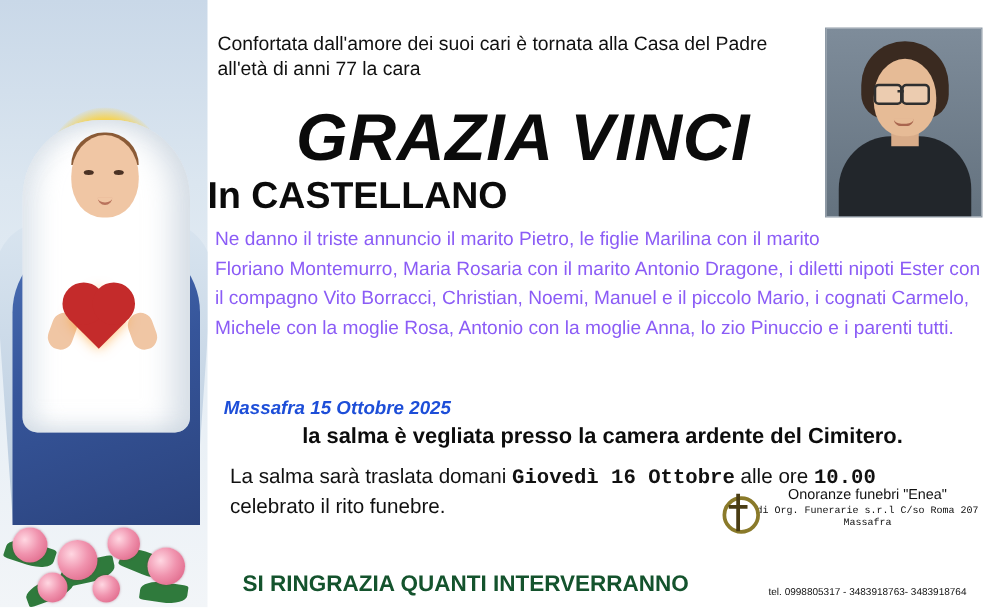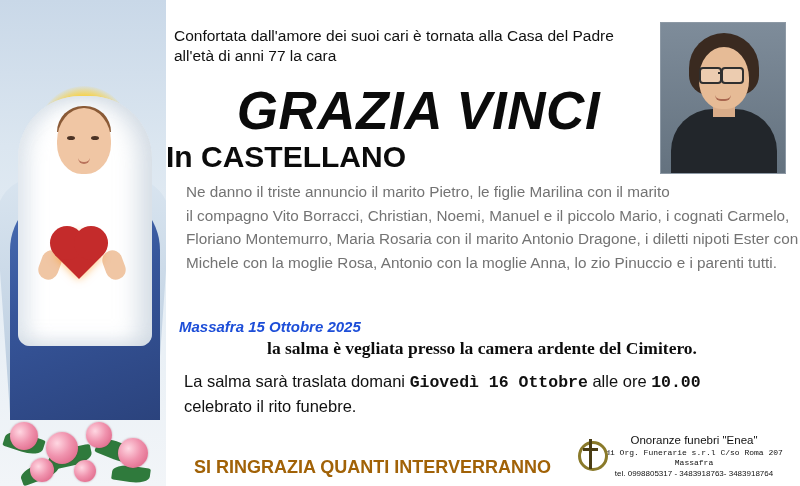--- a/index.html
+++ b/index.html
@@ -273,24 +273,24 @@
     position: absolute;
     left: 0;
     top: 140px;
     width: 505px;
     font-size: 30px;
     font-weight: bold;
     color: #0b0b0b;
   }
   .announce {
     position: absolute;
-    left: 20px;
+    left: 6px;
     top: 180px;
     right: 8px;
-    color: #737373;
+    color: #8b5cf6;
     font-size: 15.3px;
     line-height: 1.55;
   }
   .announce .ln { white-space: nowrap; }
   .place-date {
     position: absolute;
     left: 0;
     top: 318px;
     width: 632px;
     text-align: left;
@@ -302,39 +302,38 @@
   }
   .vigil {
     position: absolute;
     left: 0;
     top: 338px;
     width: 632px;
     text-align: center;
     font-weight: bold;
     font-size: 17.5px;
     color: #0c0c0c;
-    font-family: Liberation Serif, serif;
   }
   .details {
     position: absolute;
     left: 18px;
     top: 370px;
     right: 8px;
     font-size: 16.5px;
     line-height: 1.45;
     color: #111;
   }
   .details b { font-weight: bold; font-family: Liberation Mono, monospace; }
   .thanks {
     position: absolute;
     left: 28px;
     bottom: 8px;
     font-size: 18px;
     font-weight: bold;
-    color: #a16207;
+    color: #14532d;
   }
   
   .agency {
     position: absolute;
     right: 8px;
     bottom: 6px;
     width: 196px;
     text-align: center;
     color: #111;
   }
@@ -343,20 +342,21 @@
     line-height: 1.25;
   }
   .agency .ag-addr {
     font-size: 8px;
     line-height: 1.35;
     font-family: Liberation Mono, monospace;
   }
   .agency .ag-phone {
     font-size: 8px;
     line-height: 1.35;
+    margin-top: 44px;
   }
   .ag-logo {
     position: absolute;
     left: -18px;
     top: 6px;
     width: 26px;
     height: 30px;
   }
   .ag-logo .wreath {
     position: absolute;
@@ -428,22 +428,22 @@
     <div class="intro">
       <div class="line">Confortata dall'amore dei suoi cari è tornata alla Casa del Padre</div>
       <div class="line">all'età di anni 77 la cara</div>
     </div>
 
     <div class="name">GRAZIA VINCI</div>
     <div class="subname">In CASTELLANO</div>
 
     <div class="announce">
       <div class="ln">Ne danno il triste annuncio il marito Pietro, le figlie Marilina con il marito</div>
+      <div class="ln">Floriano Montemurro, Maria Rosaria con il marito Antonio Dragone, i diletti nipoti Ester con</div>
       <div class="ln">il compagno Vito Borracci, Christian, Noemi, Manuel e il piccolo Mario, i cognati  Carmelo,</div>
-      <div class="ln">Floriano Montemurro, Maria Rosaria con il marito Antonio Dragone, i diletti nipoti Ester con</div>
       <div class="ln">Michele con la moglie Rosa,  Antonio con la moglie Anna, lo zio Pinuccio e i parenti tutti.</div>
     </div>
 
     <div class="place-date">Massafra 15 Ottobre 2025</div>
     <div class="vigil">la salma è vegliata presso la camera ardente del Cimitero.</div>
 
     <div class="details">
       <div>
         <span>La salma sarà traslata domani </span><b>Giovedì 16 Ottobre</b><span> alle ore </span><b>10.00</b>
       </div>

